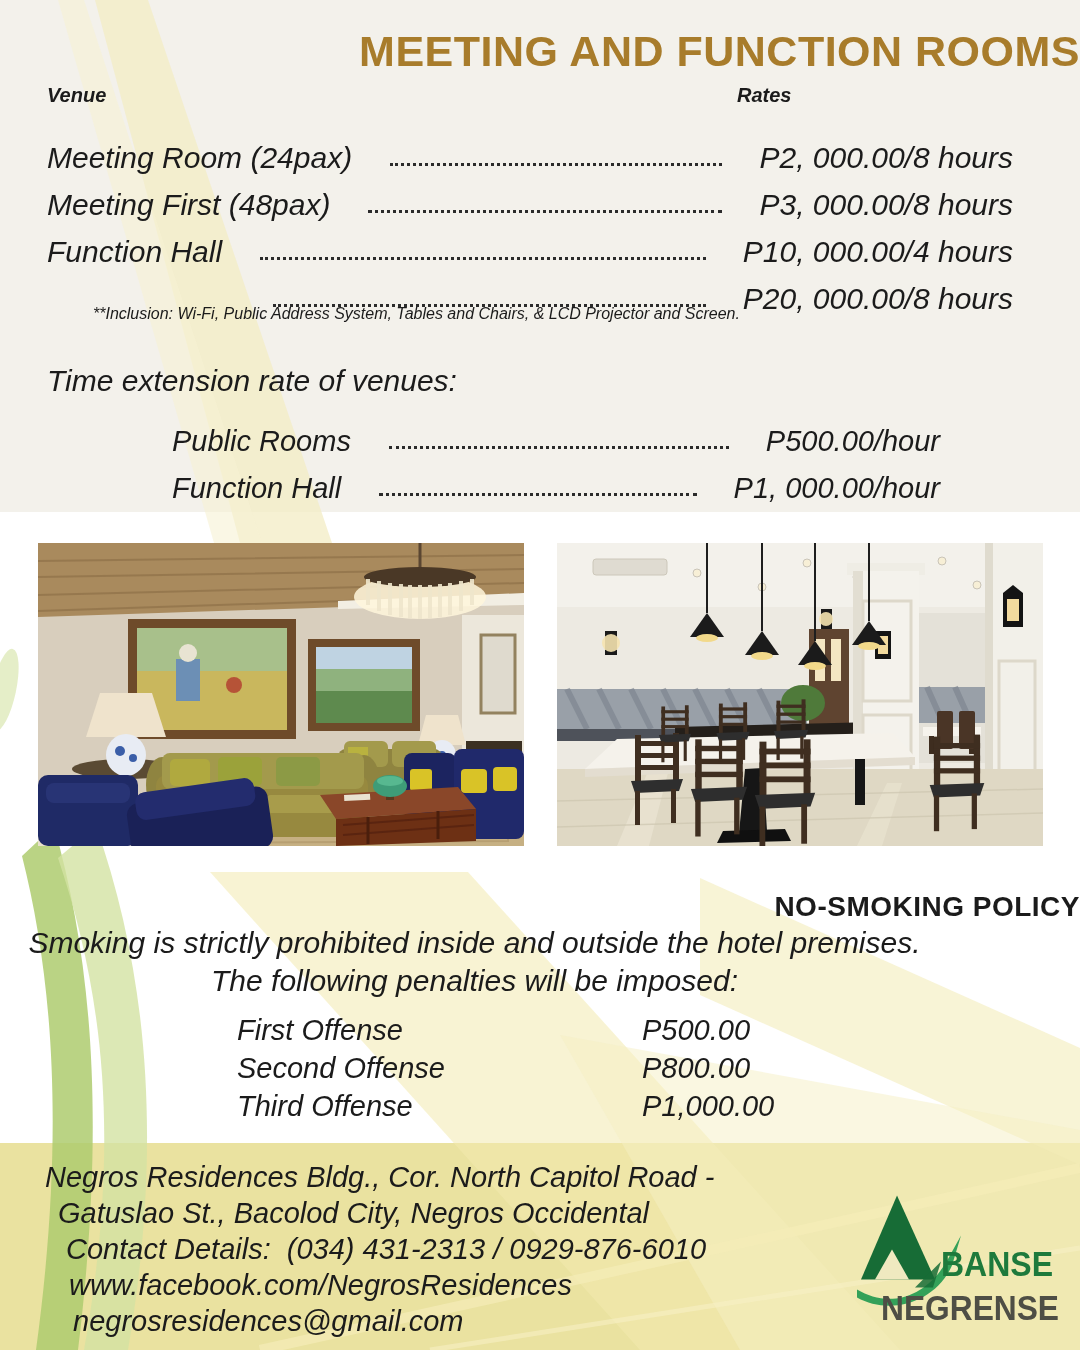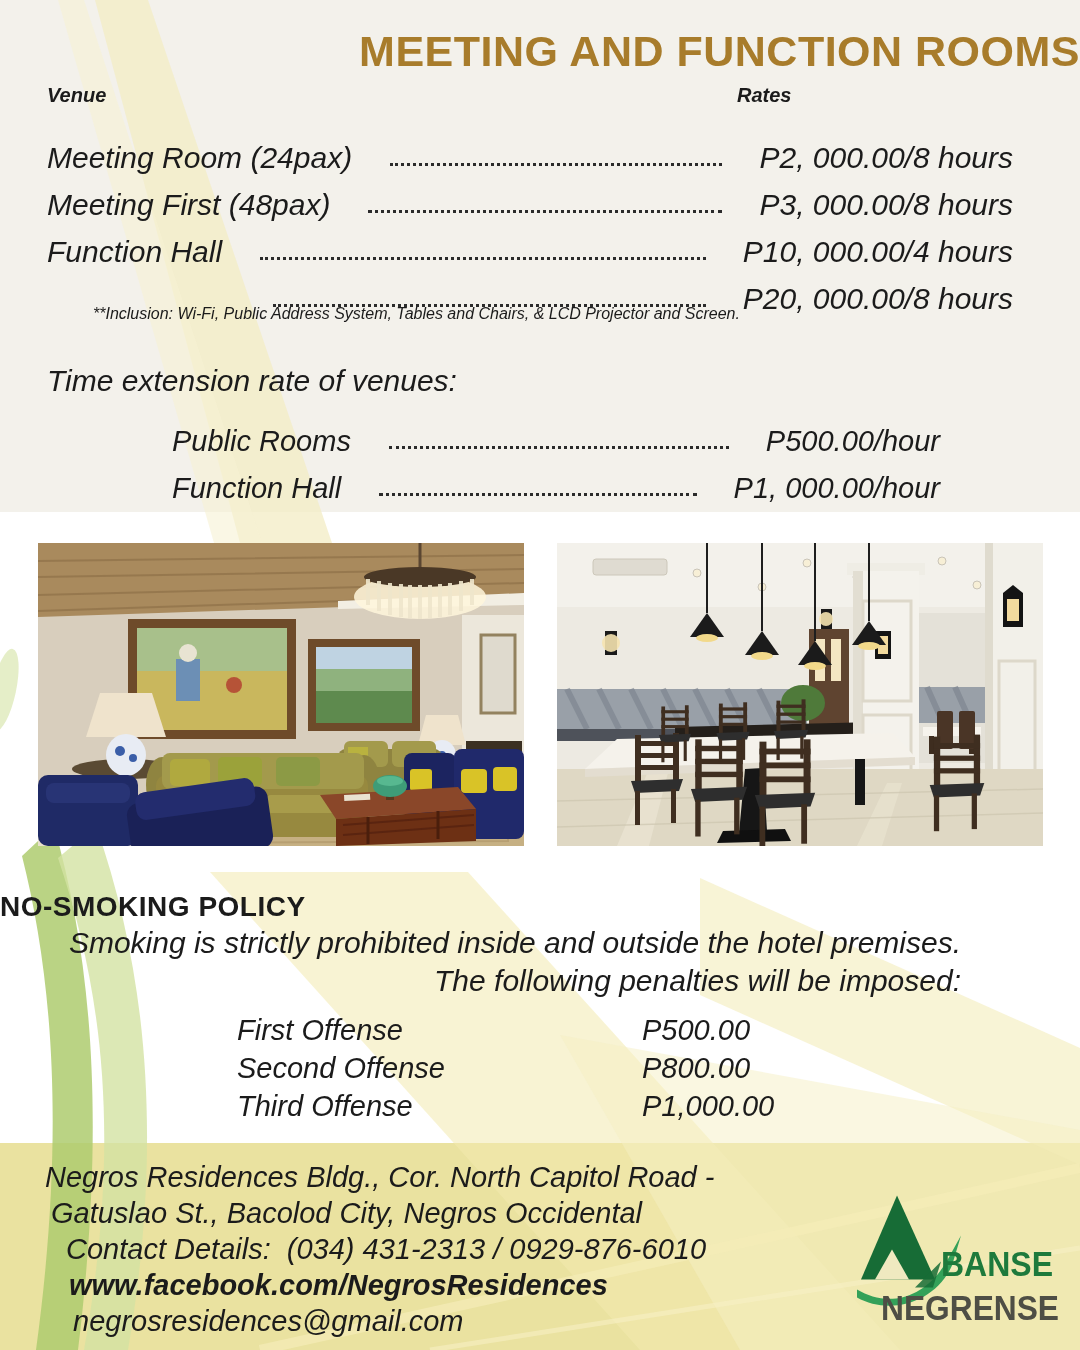--- a/index.html
+++ b/index.html
@@ -29,33 +29,33 @@
 
   .ext-heading { left:47px; top:364px; font-size:30px; font-style:italic; }
   .ext-rows { left:172px; top:411px; width:768px; }
   .ext-rows .lead-row { font-size:29px; }
 
   .photo { top:543px; width:486px; height:303px; overflow:hidden; }
   .photo.left-photo { left:38px; }
   .photo.right-photo { left:557px; }
   .photo svg { display:block; width:100%; height:100%; }
 
-  .ns-heading { left:0; top:891px; width:1080px; text-align:left; font-weight:700; font-size:28px; letter-spacing:0.5px; }
-  .ns-line { left:12px; width:949px; text-align:right; font-style:italic; font-size:30px; }
+  .ns-heading { left:0; top:891px; width:1080px; text-align:right; font-weight:700; font-size:28px; letter-spacing:0.5px; }
+  .ns-line { left:0; width:949px; text-align:center; font-style:italic; font-size:30px; }
   .ns-line1 { top:926px; }
   .ns-line2 { top:964px; }
 
   .penalties { left:237px; top:1011px; font-style:italic; font-size:29px; }
   .pen-row { display:grid; grid-template-columns:405px auto; height:38px; align-items:center; }
 
   .footer-text { left:42px; top:1159px; font-style:italic; font-size:29px; line-height:36px; }
   .fl1 { margin-left:3px; }
-  .fl2 { margin-left:9px; }
+  .fl2 { margin-left:16px; }
   .fl3 { margin-left:24px; white-space:pre; }
-  .fl4 { margin-left:27px;font-weight:bold; }
+  .fl4 { margin-left:27px; }
   .fl5 { margin-left:31px; }
 
   .logo { left:855px; top:1190px; width:210px; height:148px; }
   .logo svg { display:block; width:100%; height:100%; }
 </style>
 </head>
 <body>
 
 <div class="top-bg"></div>
 <div class="footer-bg"></div>

